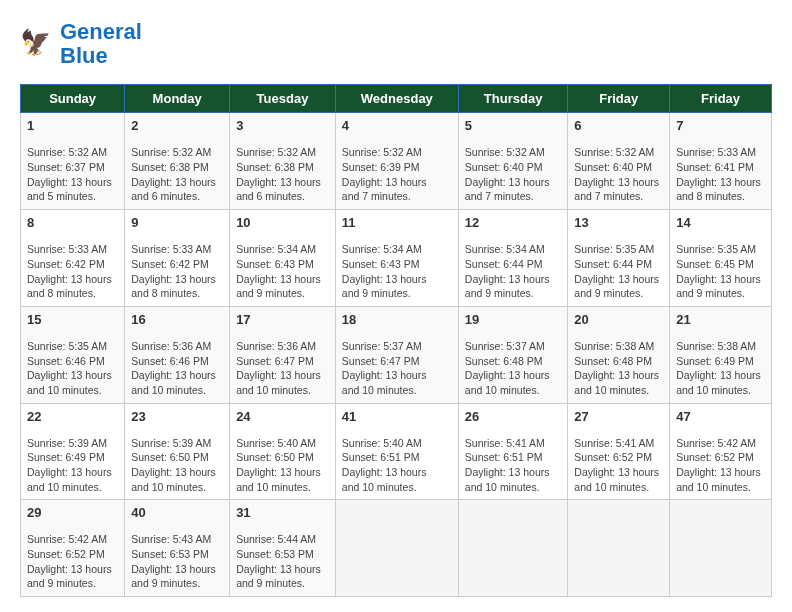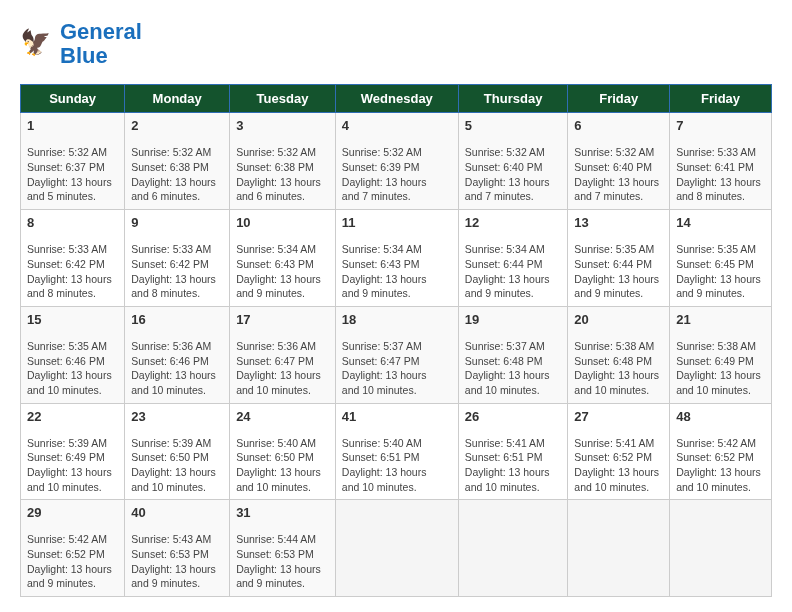--- a/index.html
+++ b/index.html
@@ -310,21 +310,21 @@
 and 10 minutes.</div>
         </td>
         <td>
           <span class="day-number">27</span>
           <div class="day-info" style="white-space: pre-line;">Sunrise: 5:41 AM
 Sunset: 6:52 PM
 Daylight: 13 hours
 and 10 minutes.</div>
         </td>
         <td>
-          <span class="day-number">48</span>
+          <span class="day-number">47</span>
           <div class="day-info" style="white-space: pre-line;">Sunrise: 5:42 AM
 Sunset: 6:52 PM
 Daylight: 13 hours
 and 10 minutes.</div>
         </td>
       </tr>
       <tr>
         <td>
           <span class="day-number">29</span>
           <div class="day-info" style="white-space: pre-line;">Sunrise: 5:42 AM

